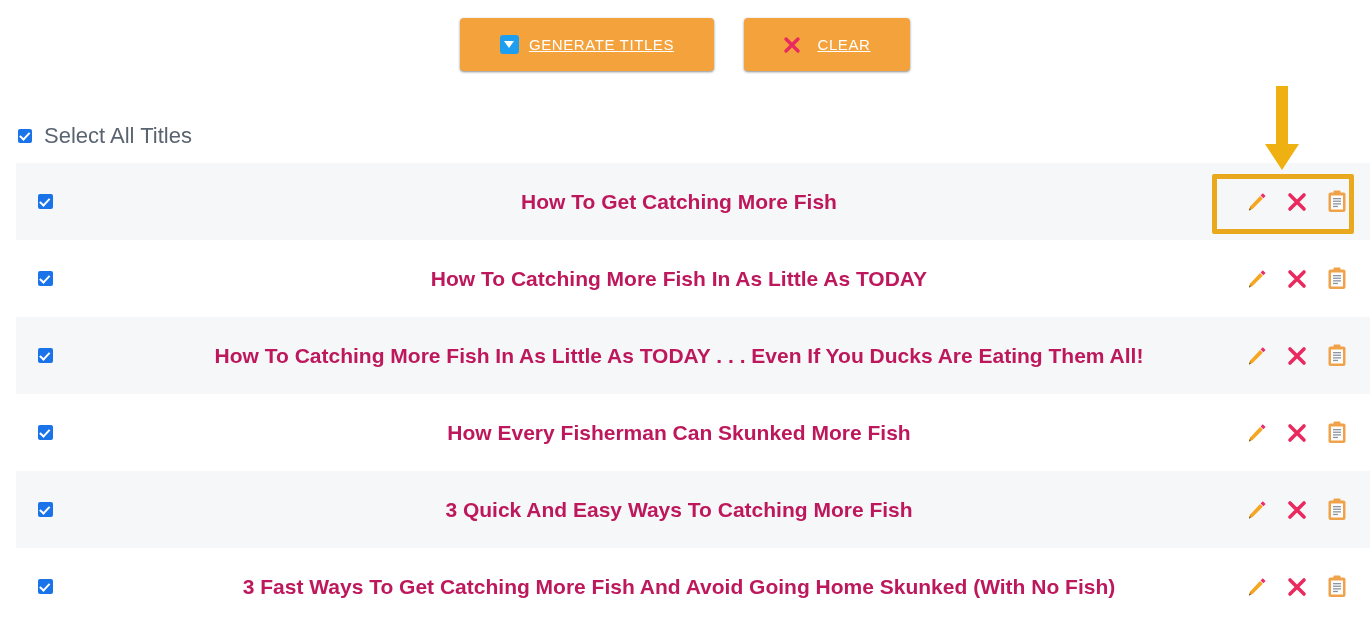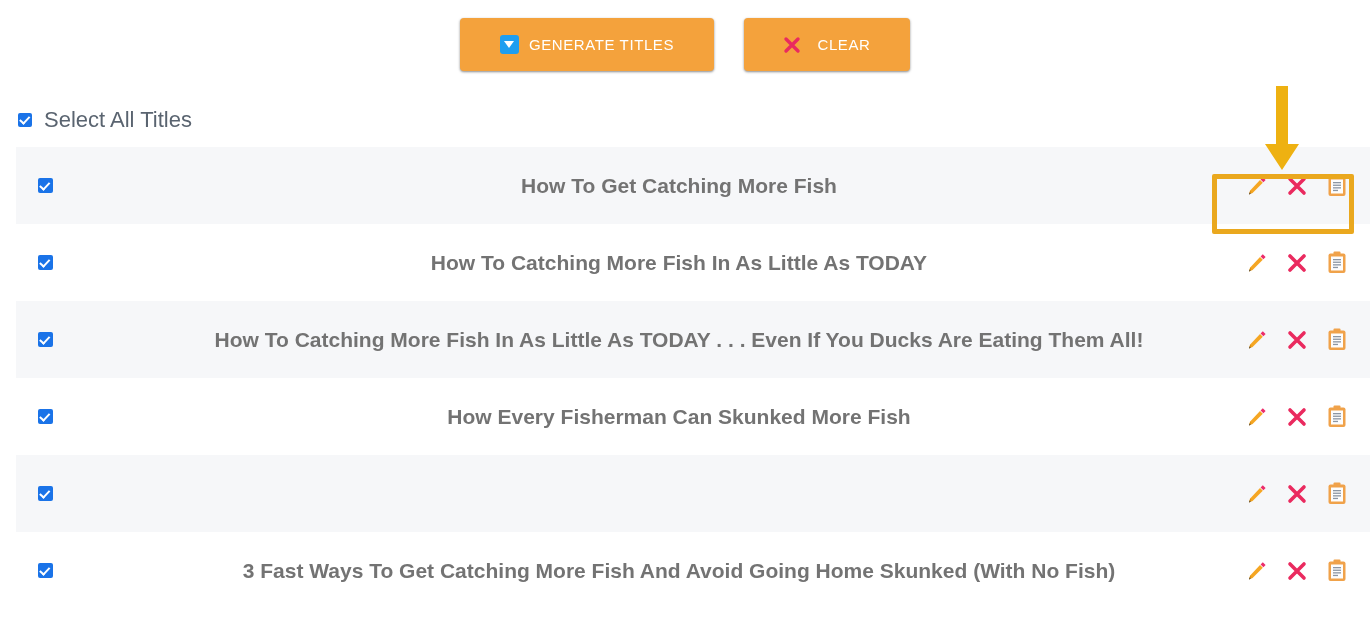--- a/index.html
+++ b/index.html
@@ -33,20 +33,21 @@
     letter-spacing: .6px;
     display: inline-flex;
     align-items: center;
     justify-content: center;
     gap: 10px;
     cursor: pointer;
     box-shadow: 0 1px 3px rgba(0,0,0,0.28), 0 1px 2px rgba(0,0,0,0.22);
     height: 53px;
     padding: 0 22px;
     box-sizing: border-box;
+    text-decoration: underline;
   }
   .btn-generate { width: 254px; }
   .btn-clear { width: 166px; gap: 16px; }
 
   .icon-download-box {
     width: 19px;
     height: 19px;
     border-radius: 3px;
     background: #1e9ef0;
     display: inline-flex;
@@ -61,21 +62,21 @@
     border-top: 7px solid #ffffff;
   }
   .icon-x-clear { flex: none; display:block; }
 
   
   .select-all {
     display: flex;
     align-items: center;
     gap: 12px;
     padding-left: 18px;
-    margin-top: 36px;
+    margin-top: 52px;
     height: 26px;
   }
   .select-all .label {
     font-size: 22px;
     color: #5a6470;
     font-weight: 400;
   }
   .cb {
     -webkit-appearance: none;
     appearance: none;
@@ -121,21 +122,21 @@
     display: flex;
     justify-content: center;
     align-items: center;
     flex: none;
   }
   .row .title {
     flex: 1 1 auto;
     text-align: center;
     font-size: 21px;
     font-weight: bold;
-    color: #737373;
+    color: #be185d;
     padding-right: 86px;
     box-sizing: border-box;
     white-space: nowrap;
   }
   .row .actions {
     position: absolute;
     right: 8px;
     top: 0;
     height: 100%;
     width: 130px;
@@ -336,20 +337,21 @@
               <rect x="7" y="15.8" width="5" height="1.3"></rect>
             </g>
           </svg>
         </button>
       </div>
     </div>
     <div class="row alt">
       <div class="cbcell">
         <input type="checkbox" class="cb cb-row" checked="" style="">
       </div>
+      <div class="title">3 Quick And Easy Ways To Catching More Fish</div>
       <div class="actions">
         <button class="act" title="edit">
           <svg width="24" height="24" viewBox="0 0 24 24">
             <path d="M17.8 3.2 L20.6 6 L18.4 8.2 L15.6 5.4 Z" fill="#ec2d6a"></path>
             <path d="M15.0 6.0 L17.8 8.8 L7.6 19.0 L4.0 20.4 L5.2 16.6 Z" fill="#f5a623"></path>
             <path d="M4.0 20.4 L5.2 16.6 L6.6 18.0 Z" fill="#d98f12"></path>
             <path d="M4.0 20.4 L4.6 18.6 L5.8 19.8 Z" fill="#4a4a4a"></path>
           </svg>
         </button>
         <button class="act" title="delete">

